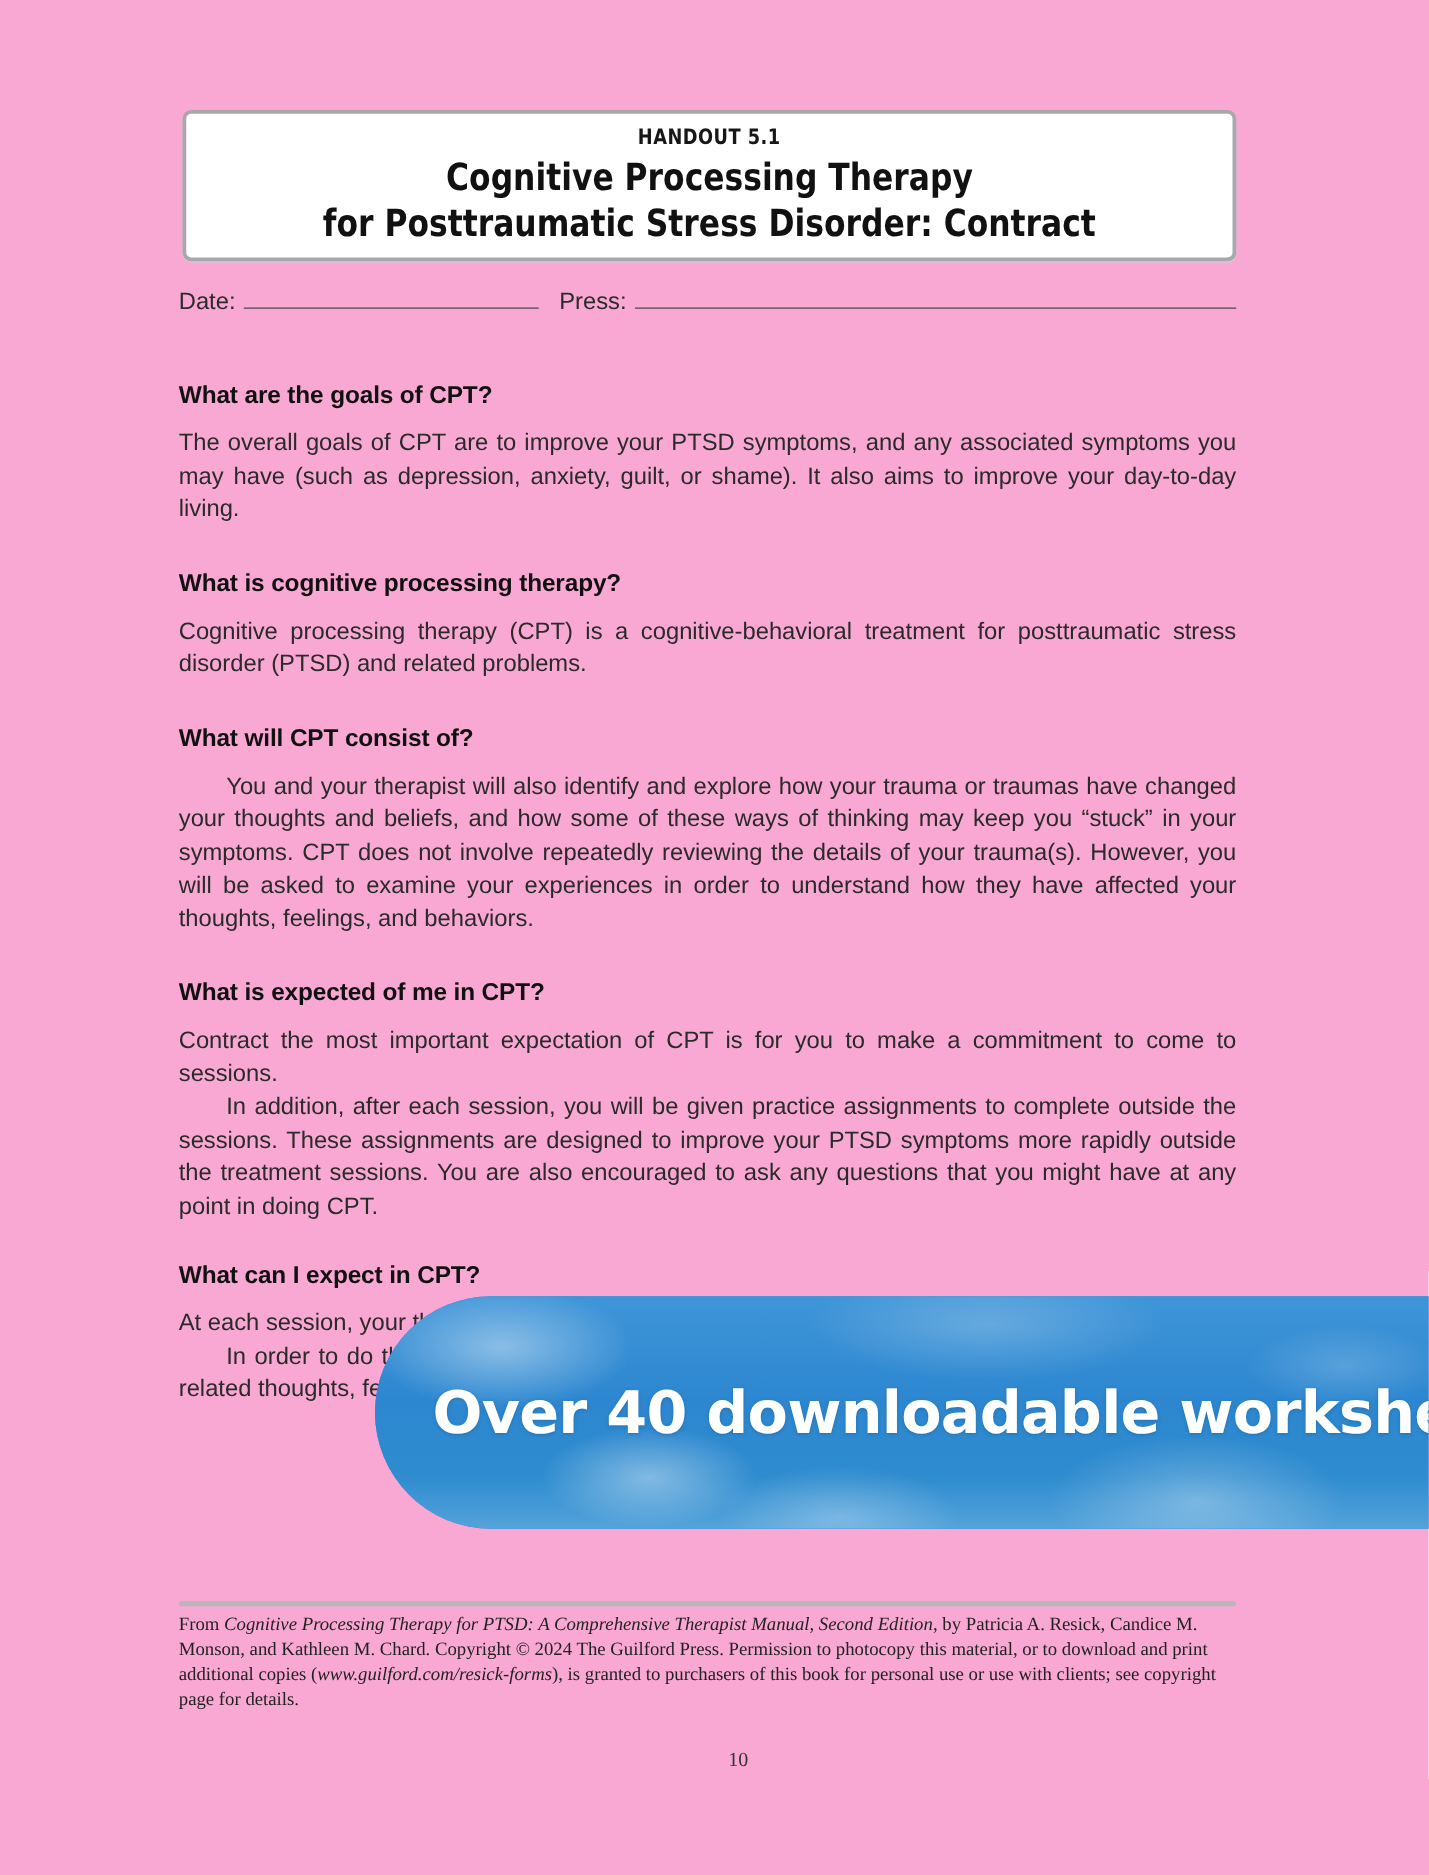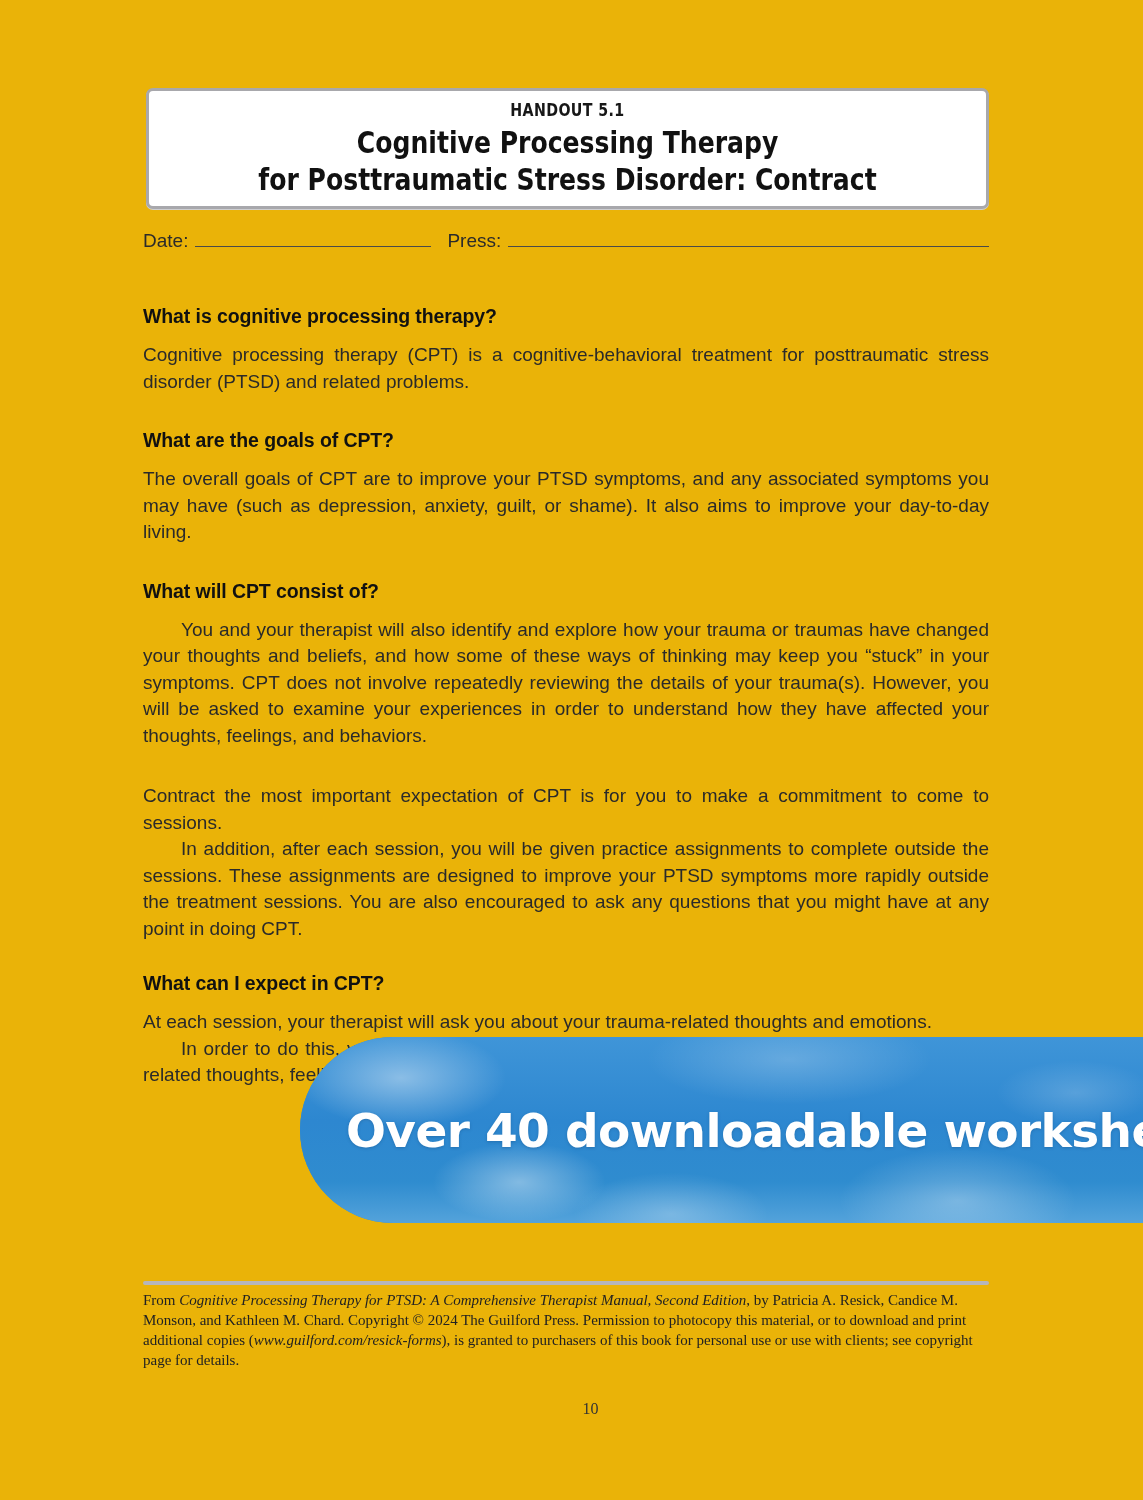--- a/index.html
+++ b/index.html
@@ -12,21 +12,21 @@
     height: 1500px;
     position: relative;
     overflow: hidden;
     font-family: "Liberation Sans", sans-serif;
     color: #1a1a1a;
   }
 
   .page {
     position: absolute;
     inset: 0;
-    background: #eab308;
+    background: #f9a8d4;
   }
 
   
   .title-box {
     position: absolute;
     left: 146px;
     top: 88px;
     width: 843px;
     height: 121px;
     box-sizing: border-box;
@@ -206,35 +206,36 @@
     <span class="field-label">Date:</span>
     <span class="rule date-rule"></span>
     <span class="field-gap"></span>
     <span class="field-label">Press:</span>
     <span class="rule client-rule"></span>
   </div>
 
   <div class="content">
 
     <div class="section">
+      <h2 class="section-head">What are the goals of CPT?</h2>
+      <p class="body-text">The overall goals of CPT are to improve your PTSD symptoms, and any associated symptoms you may have (such as depression, anxiety, guilt, or shame). It also aims to improve your day-to-day living.</p>
+    </div>
+
+    <div class="section">
       <h2 class="section-head">What is cognitive processing therapy?</h2>
       <p class="body-text">Cognitive processing therapy (CPT) is a cognitive-behavioral treatment for posttraumatic stress disorder (PTSD) and related problems.</p>
     </div>
 
     <div class="section">
-      <h2 class="section-head">What are the goals of CPT?</h2>
-      <p class="body-text">The overall goals of CPT are to improve your PTSD symptoms, and any associated symptoms you may have (such as depression, anxiety, guilt, or shame). It also aims to improve your day-to-day living.</p>
-    </div>
-
-    <div class="section">
       <h2 class="section-head">What will CPT consist of?</h2>
       <p class="body-text indent">You and your therapist will also identify and explore how your trauma or traumas have changed your thoughts and beliefs, and how some of these ways of thinking may keep you “stuck” in your symptoms. CPT does not involve repeatedly reviewing the details of your trauma(s). However, you will be asked to examine your experiences in order to understand how they have affected your thoughts, feelings, and behaviors.</p>
     </div>
 
     <div class="section tight">
+      <h2 class="section-head">What is expected of me in CPT?</h2>
       <p class="body-text">Contract the most important expectation of CPT is for you to make a commitment to come to sessions.</p>
       <p class="body-text indent">In addition, after each session, you will be given practice assignments to complete outside the sessions. These assignments are designed to improve your PTSD symptoms more rapidly outside the treatment sessions. You are also encouraged to ask any questions that you might have at any point in doing CPT.</p>
     </div>
 
     <div class="section">
       <h2 class="section-head">What can I expect in CPT?</h2>
       <p class="body-text">At each session, your therapist will ask you about your trauma-related thoughts and emotions.</p>
       <p class="body-text indent">In order to do this, your therapist will ask you to describe what they notice about your trauma-related thoughts, feelings, and behaviors. Your therapist will ask</p>
     </div>
 

